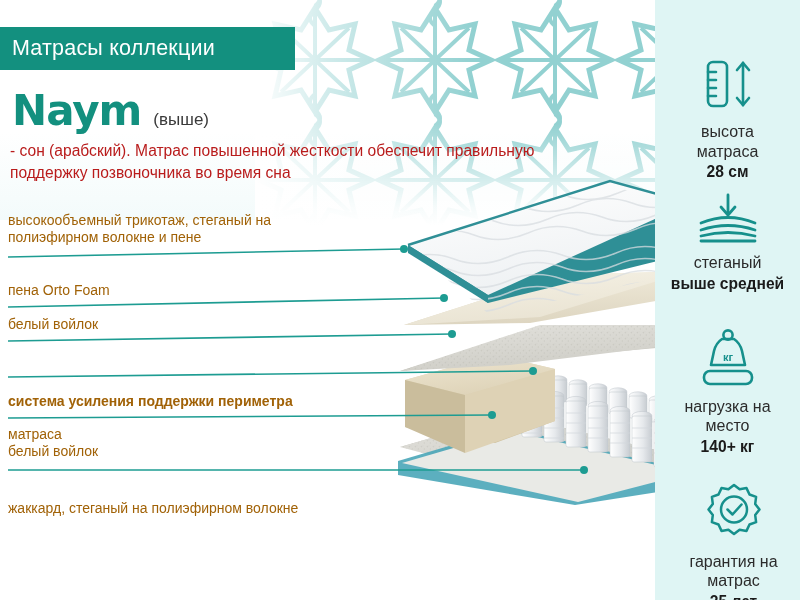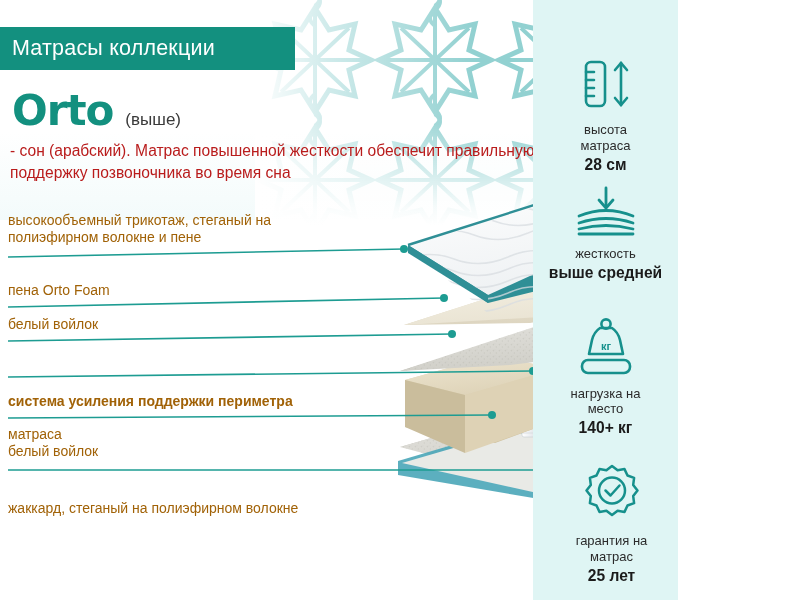--- a/index.html
+++ b/index.html
@@ -2,21 +2,21 @@
 <html><head>
 <meta charset="utf-8">
 <style>
   html,body{margin:0;padding:0;}
   body{
     width:800px;height:600px;overflow:hidden;
     font-family:"Liberation Sans","DejaVu Sans",sans-serif;
     background:#ffffff;
     -webkit-font-smoothing:antialiased;
   }
-  #root{position:relative;width:678px;height:600px;overflow:hidden;background:#fff;}
+  #root{position:relative;width:800px;height:600px;overflow:hidden;background:#fff;}
 
   
   .bg-pattern{
     position:absolute;top:0;left:255px;width:545px;height:225px;
     overflow:hidden;pointer-events:none;
   }
   .bg-fade{
     position:absolute;inset:0;
     background:linear-gradient(to right,rgba(255,255,255,1) 0%,rgba(255,255,255,0.55) 14%,rgba(255,255,255,0) 40%),
                linear-gradient(to bottom,rgba(255,255,255,0) 55%,rgba(255,255,255,0.9) 92%,#fff 100%);
@@ -69,21 +69,21 @@
     position:absolute;right:0;top:0;width:145px;height:600px;
     background:#dff5f4;
     display:flex;flex-direction:column;align-items:center;
   }
   .spec{
     width:100%;display:flex;flex-direction:column;align-items:center;
     text-align:center;
   }
   .spec-icon{display:block;}
   .spec-title{
-    font-size:13px;color:#2b2b2b;line-height:1.22;margin-top:6px;white-space:pre-line;
+    font-size:16px;color:#2b2b2b;line-height:1.22;margin-top:6px;white-space:pre-line;
   }
   .spec-value{
     font-size:15.6px;color:#1b1b1b;font-weight:bold;margin-top:2px;
   }
 </style>
 </head>
 <body>
 
 <div id="root">
 
@@ -112,21 +112,21 @@
       <rect x="-20" y="-30" width="600" height="280" fill="url(#arab)" opacity="0.85"></rect>
     </svg>
     <div class="bg-fade"></div>
   </div>
 
   <div class="banner">
     <span class="banner-text">Матрасы коллекции</span>
   </div>
 
   <div class="brand-row">
-    <span class="brand-name">Orto</span>
+    <span class="brand-name">Naym</span>
     <span class="brand-translit">(выше)</span>
   </div>
   <div class="brand-desc">- сон (арабский). Матрас повышенной жесткости обеспечит правильную поддержку позвоночника во время сна</div>
 
   <div class="mattress">
     <svg width="330" height="330" viewBox="0 0 330 330" xmlns="http://www.w3.org/2000/svg">
       <defs>
         <linearGradient id="gKnitTop" x1="0" y1="0" x2="0.4" y2="1">
           <stop offset="0%" stop-color="#ffffff"></stop>
           <stop offset="100%" stop-color="#eef1f3"></stop>
@@ -338,21 +338,21 @@
           <g stroke="#16908c" stroke-width="2.8" fill="none" stroke-linecap="round">
             <path d="M37 2 v18"></path>
             <path d="M30 14 l7 8 l7 -8"></path>
             <path d="M10 30 q27 -11 54 0"></path>
             <path d="M10 37 q27 -9 54 0"></path>
             <path d="M10 43 q27 -7 54 0"></path>
             <path d="M10 48 h54"></path>
           </g>
         </svg>
       </span>
-      <span class="spec-title">жесткость</span>
+      <span class="spec-title">стеганый</span>
       <span class="spec-value">выше средней</span>
     </div>
 
     <div class="spec" style="margin-top:34px;">
       <span class="spec-icon">
         <svg width="72" height="60" viewBox="0 0 72 60" xmlns="http://www.w3.org/2000/svg">
           <g stroke="#16908c" stroke-width="2.6" fill="none" stroke-linecap="round" stroke-linejoin="round">
             <circle cx="36" cy="8" r="4.6"></circle>
             <path d="M30 12 q-6 4 -8 12 l-3 14 h34 l-3 -14 q-2 -8 -8 -12 Z"></path>
             <rect x="12" y="44" width="48" height="13" rx="6"></rect>

